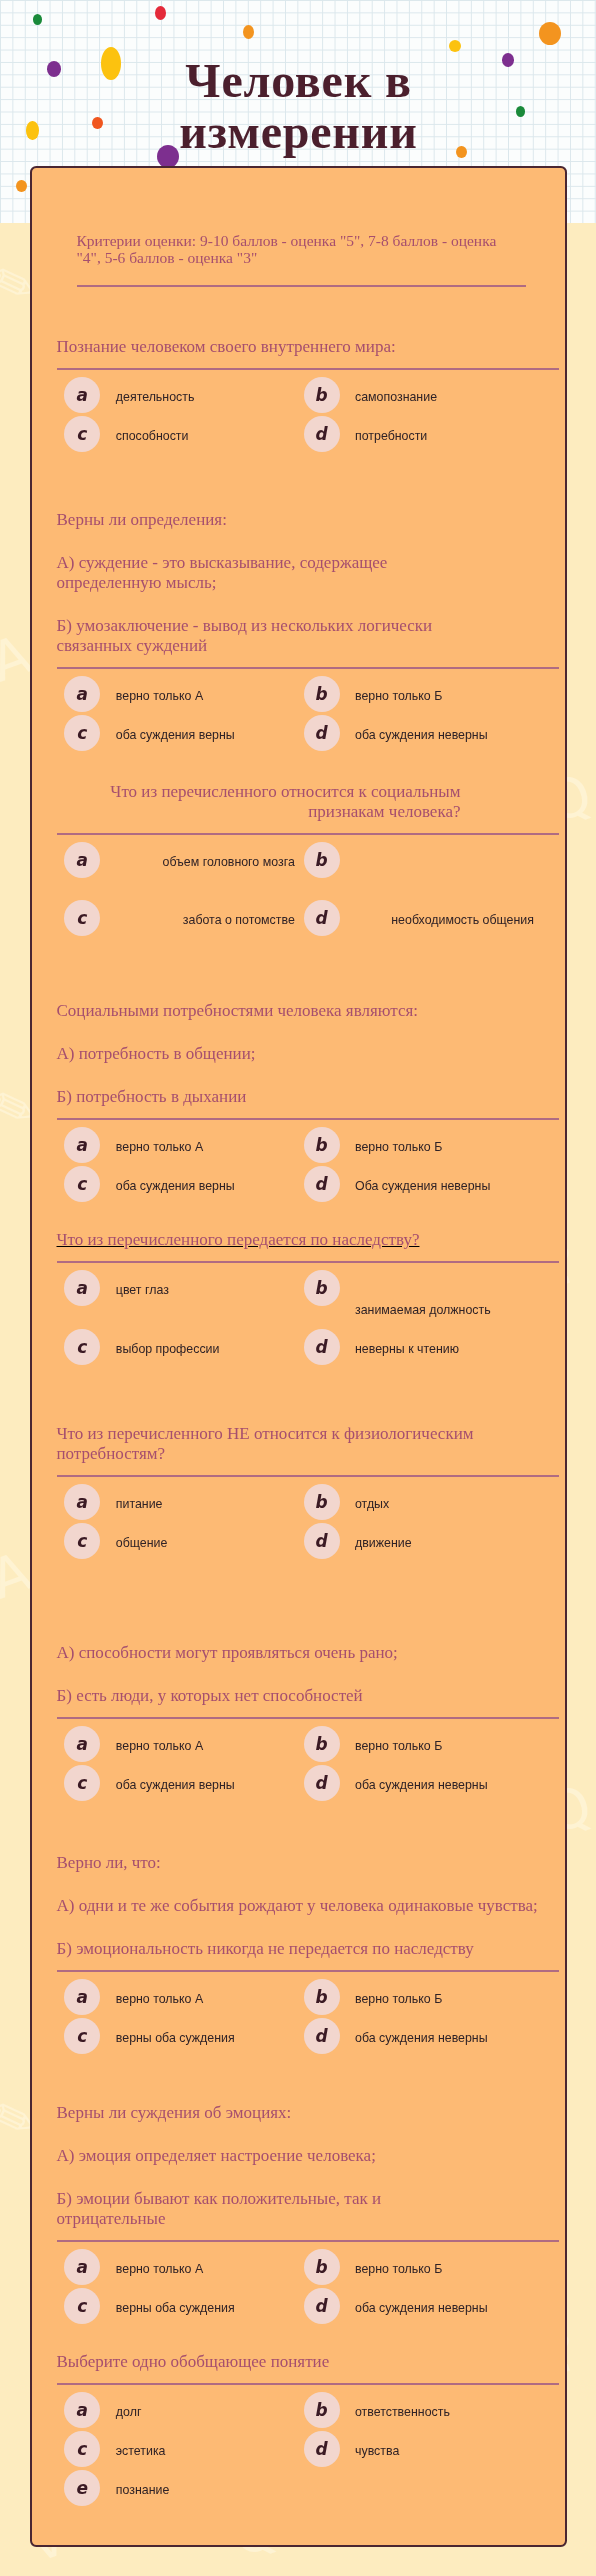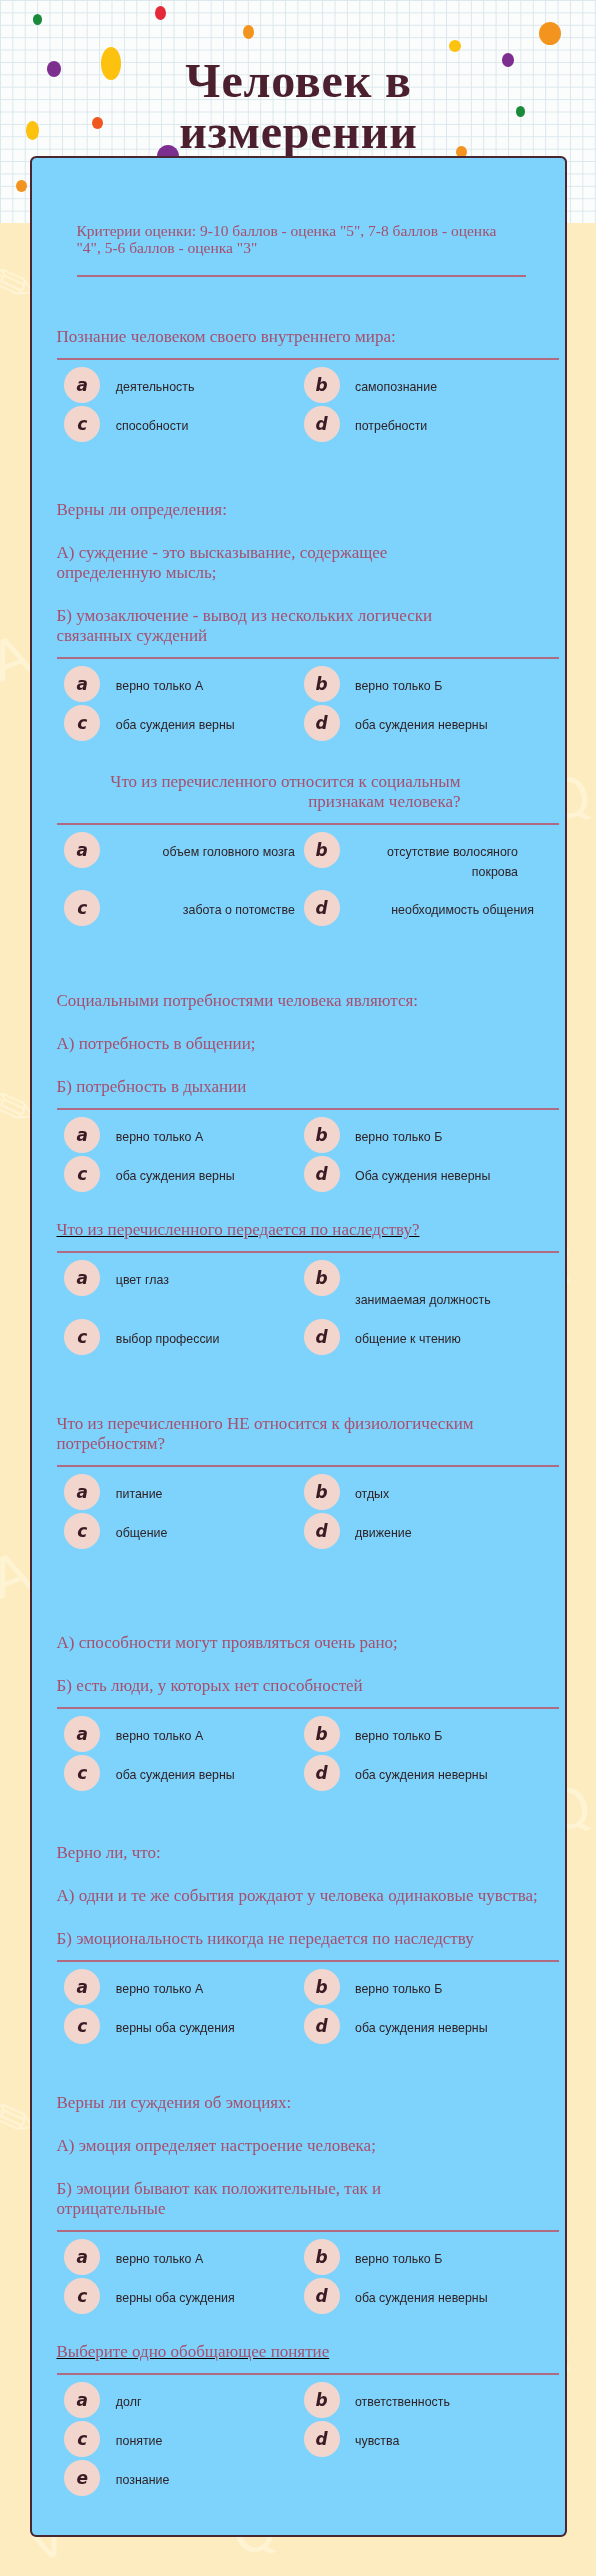--- a/index.html
+++ b/index.html
@@ -28,22 +28,22 @@
     font-size: 54px; opacity: 0.7; transform: rotate(-20deg);
   }
   .splat { position: absolute; border-radius: 50%; }
   .title {
     position: absolute; left: 0; top: 23px; width: 597px; text-align: center;
     font-family: "Liberation Serif", serif; font-size: 48px; line-height: 51px;
     color: #4b1f2d; letter-spacing: 0.8px;
   }
   .title-line { display: block; height: 51px; }
   .card {
-    position: absolute; left: 29.5px; top: 156px; width: 533px; height: 2377px;
-    background: #7dd3fc; border: 2.3px solid #4a2631; border-radius: 6.2px;
+    position: absolute; left: 29.5px; top: 166px; width: 533px; height: 2377px;
+    background: #fdba74; border: 2.3px solid #4a2631; border-radius: 6.2px;
     box-sizing: content-box;
   }
   .criteria {
     position: absolute; left: 45px; top: 64px; width: 446px;
     font-family: "Liberation Serif", serif; font-size: 15.5px; line-height: 17px;
     color: #a64f6e;
   }
   .criteria-rule {
     position: absolute; left: 45px; top: 117px; width: 449px; height: 1.6px; background: #b06b82;
   }
@@ -165,21 +165,20 @@
   <div class="question" style="top:614px;text-align:right;">
     <p class="q-title" style="width:404px;">Что из перечисленного относится к социальным признакам человека?</p>
     <div class="q-rule"></div>
     <div class="options" style="height:101px;">
       <div class="opt" style="left:7.8px;top:0;">
           <span class="badge">a</span>
           <span class="opt-text">объем головного мозга</span>
         </div>
       <div class="opt" style="left:247px;top:0;">
           <span class="badge">b</span>
-          <span class="opt-text" style="width:163px;">отсутствие волосяного покрова</span>
         </div>
       <div class="opt" style="left:7.8px;top:58px;">
           <span class="badge">c</span>
           <span class="opt-text">забота о потомстве</span>
         </div>
       <div class="opt" style="left:247px;top:58px;">
           <span class="badge">d</span>
           <span class="opt-text">необходимость общения</span>
         </div>
     </div>
@@ -221,21 +220,21 @@
       <div class="opt" style="left:247px;top:0;">
           <span class="badge">b</span>
           <span class="opt-text" style="padding-top:29.5px;">занимаемая должность</span>
         </div>
       <div class="opt" style="left:7.8px;top:59px;">
           <span class="badge">c</span>
           <span class="opt-text">выбор профессии</span>
         </div>
       <div class="opt" style="left:247px;top:59px;">
           <span class="badge">d</span>
-          <span class="opt-text">общение к чтению</span>
+          <span class="opt-text">неверны к чтению</span>
         </div>
     </div>
   </div>
 
   <div class="question" style="top:1256px;">
     <p class="q-title">Что из перечисленного НЕ относится к физиологическим потребностям?</p>
     <div class="q-rule"></div>
     <div class="options" style="height:86px;">
       <div class="opt" style="left:7.8px;top:0;">
           <span class="badge">a</span>
@@ -323,35 +322,35 @@
           <span class="badge">c</span>
           <span class="opt-text">верны оба суждения</span>
         </div>
       <div class="opt" style="left:247px;top:39px;">
           <span class="badge">d</span>
           <span class="opt-text">оба суждения неверны</span>
         </div>
     </div>
   </div>
 
-  <div class="question" style="top:2184px;text-decoration:underline;">
+  <div class="question" style="top:2184px;">
     <p class="q-title">Выберите одно обобщающее понятие</p>
     <div class="q-rule"></div>
     <div class="options" style="height:124px;">
       <div class="opt" style="left:7.8px;top:0;">
           <span class="badge">a</span>
           <span class="opt-text">долг</span>
         </div>
       <div class="opt" style="left:247px;top:0;">
           <span class="badge">b</span>
           <span class="opt-text">ответственность</span>
         </div>
       <div class="opt" style="left:7.8px;top:39px;">
           <span class="badge">c</span>
-          <span class="opt-text">понятие</span>
+          <span class="opt-text">эстетика</span>
         </div>
       <div class="opt" style="left:247px;top:39px;">
           <span class="badge">d</span>
           <span class="opt-text">чувства</span>
         </div>
       <div class="opt" style="left:7.8px;top:78px;">
           <span class="badge">e</span>
           <span class="opt-text">познание</span>
         </div>
     </div>

